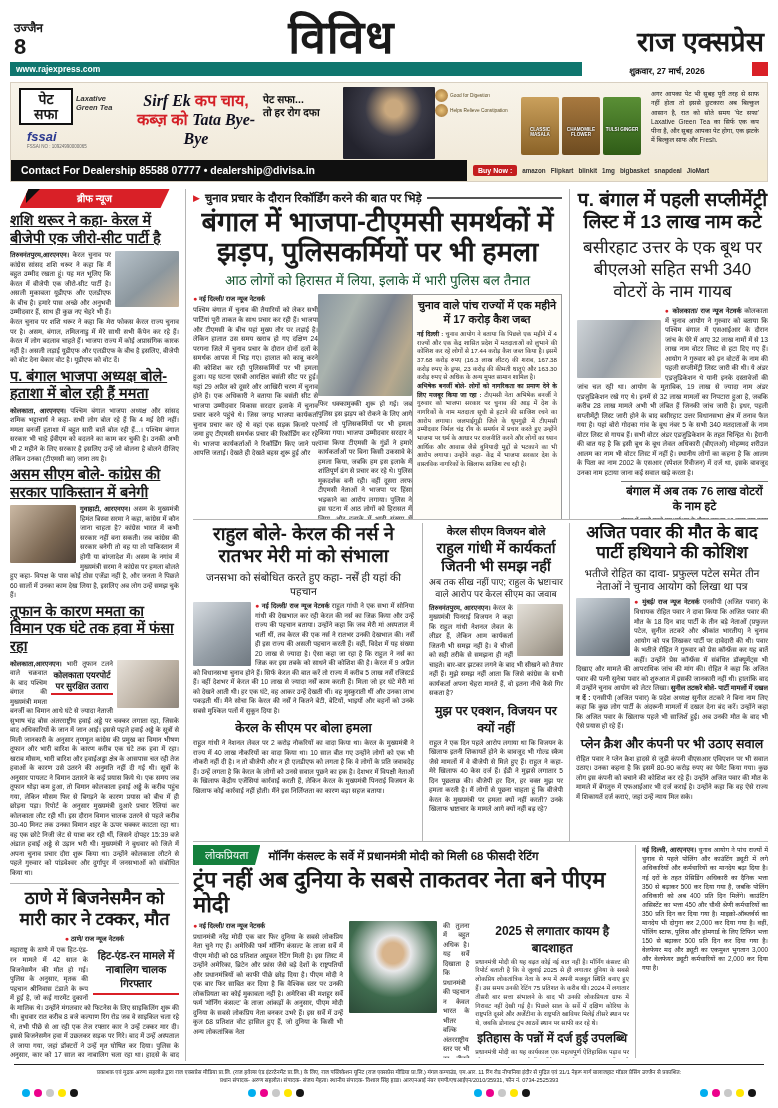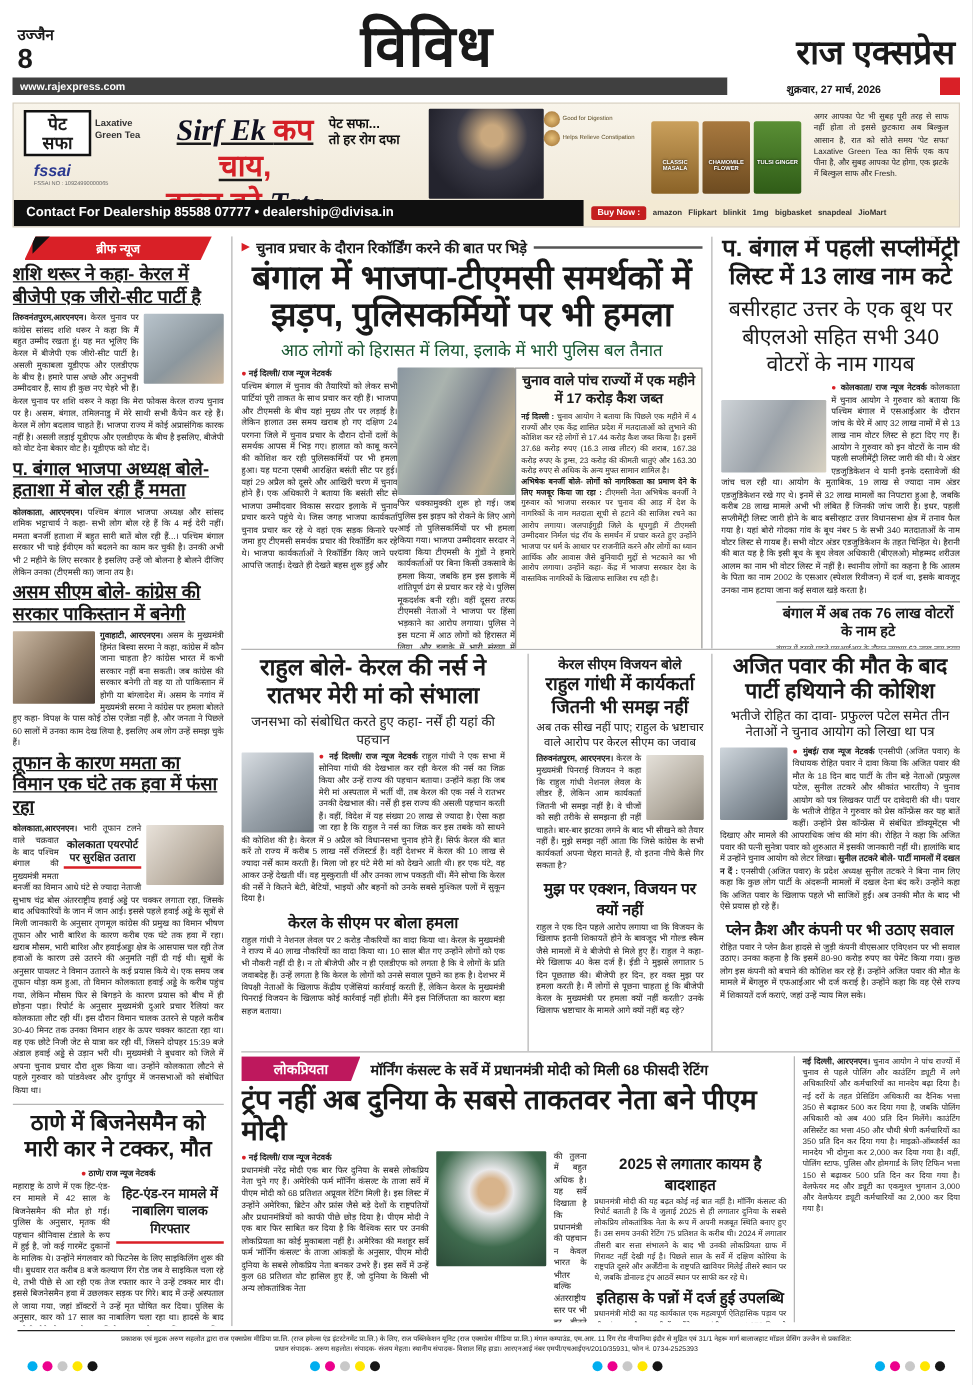--- a/index.html
+++ b/index.html
@@ -8,36 +8,36 @@
           font-family:"Liberation Sans","DejaVu Sans",sans-serif; color:#1a1a1a; overflow:hidden; }
 
   
   .masthead { display:flex; align-items:flex-end; padding:6px 14px 2px; height:60px; }
   .edition { width:120px; }
   .edition .ed-name { font-size:12px; font-weight:bold; }
   .edition .ed-page { font-size:22px; font-weight:bold; line-height:1; }
   .mast-title { flex:1; text-align:center; font-size:46px; font-weight:bold; letter-spacing:1px; line-height:.9; }
   .mast-brand { width:215px; text-align:right; font-size:27px; font-weight:bold; line-height:1; padding-bottom:2px; }
   .redbar { display:flex; height:14px; margin:2px 10px 0; }
-  .redbar .seg-red { background:#404040; flex:1; color:#fff; font-size:8.5px; font-weight:bold; padding:2px 6px; }
+  .redbar .seg-red { background:#0f766e; flex:1; color:#fff; font-size:8.5px; font-weight:bold; padding:2px 6px; }
   .redbar .seg-date { width:170px; background:#fff; text-align:center; font-size:8.5px; font-weight:bold; color:#111; padding-top:3px; }
   .redbar .seg-end { width:16px; background:#d92027; }
 
   
   .ad { margin:6px 10px 0; height:100px; position:relative; border:1px solid #d8cfc0;
         background:linear-gradient(180deg,#f8f4ea,#efe7d6); overflow:hidden; }
   .ad-body { display:flex; height:78px; }
   .ad-left { width:118px; padding:5px 4px 0 8px; }
   .petsafa-box { border:2px solid #111; background:#fff; width:54px; text-align:center; font-weight:bold;
                  font-size:14px; line-height:1.05; padding:2px 0; display:inline-block; }
-  .laxative { display:inline-block; vertical-align:top; font-size:7.5px; font-weight:bold; color:#333; padding:6px 0 0 3px; width:48px; }
+  .laxative { display:inline-block; vertical-align:top; font-size:7.5px; font-weight:bold; color:#333; padding:6px 0 0 3px; width:48px;font-style:italic; }
   .fssai { font-size:13px; font-style:italic; font-weight:bold; color:#2b3990; margin:4px 0 0 8px; }
   .fssai-no { font-size:4.5px; color:#666; margin-left:8px; }
   .ad-head { flex:1; padding-top:8px; text-align:center; }
-  .ad-line { font-size:24px; line-height:1.2;text-decoration:underline; }
+  .ad-line { font-size:16px; line-height:1.2; }
   .ad-en { font-family:"Liberation Serif","DejaVu Serif",serif; font-style:italic; font-weight:bold; color:#101020; }
   .ad-hi { color:#d42027; font-weight:bold; }
   .ad-slogan { width:80px; font-size:10.5px; font-weight:bold; color:#111; padding-top:10px; line-height:1.25; }
   .ad-man { width:92px; height:72px; margin-top:4px; border-radius:4px;
             background:radial-gradient(circle at 55% 30%, #c9a87e 12%, #3a3a46 40%, #23232d 75%); }
   .ad-badges { width:86px; padding-top:4px; font-size:4.8px; color:#5a4a23; }
   .badge { display:flex; align-items:center; gap:2px; margin:2px 0; }
   .badge-dot { width:13px; height:13px; border-radius:50%; background:radial-gradient(#e8c27a,#9a6b2f); flex:none; }
   .ad-products { width:128px; display:flex; gap:3px; padding-top:14px; }
   .prod { width:38px; height:58px; border-radius:2px; color:#fff; font-size:4.6px; font-weight:bold;
@@ -96,38 +96,38 @@
   
   .right-top { width:198px; padding-left:7px; overflow:hidden; }
   .headline-lg { font-size:19px; font-weight:bold; text-align:center; line-height:1.18; }
   .subhead-md { font-size:17px; text-align:center; margin:3px 0; line-height:1.3; }
   .mini-box { border-top:1px solid #777; border-bottom:1px solid #777; margin-top:4px; padding:2px 0;margin-left:44px; }
   .mini-box .box-head { font-size:11.5px; }
   .mini-box .box-body { font-size:5.9px; }
 
   
   .row-mid { display:flex; height:322px; border-top:1px solid #b5b5b5; padding-top:3px; overflow:hidden; }
-  .art-rahul { width:230px; border-right:1px solid #b5b5b5; padding-right:18px; overflow:hidden; }
+  .art-rahul { width:230px; border-right:1px solid #b5b5b5; padding-right:8px; overflow:hidden; }
   .art-vijayan { flex:1; padding:0 6px; border-right:1px solid #b5b5b5; overflow:hidden; }
   .art-ajit { width:198px; padding-left:6px; overflow:hidden; }
   .headline-rahul { font-size:18.5px; font-weight:bold; text-align:center; line-height:1.18; }
   .sub-rahul { font-size:10.5px; text-align:center; margin:3px 0; }
   .mini-kicker { font-size:11px; font-weight:bold; text-align:center; margin-bottom:1px; }
   .headline-vj { font-size:14.5px; font-weight:bold; text-align:center; line-height:1.25; }
   .sub-vj { font-size:9px; text-align:center; margin:2px 0; line-height:1.3; }
   .subart-head { font-size:12.5px; font-weight:bold; text-align:center; margin:4px 0 2px; }
   .headline-ajit { font-size:17px; font-weight:bold; text-align:center; line-height:1.2; }
   .sub-ajit { font-size:10.5px; text-align:center; margin:3px 0; line-height:1.3; }
 
   
   .row-bottom { display:flex; height:217px; border-top:1px solid #b5b5b5; padding-top:3px; overflow:hidden; }
   .art-modi { flex:1; border-right:1px solid #b5b5b5; padding-right:6px; overflow:hidden; }
   .art-polling { width:132px; padding-left:6px; overflow:hidden; }
   .modi-kickrow { display:flex; align-items:center; gap:8px; }
-  .label-red { background:#be185d; color:#fff; font-size:11px; font-weight:bold; padding:2px 26px 3px;
+  .label-red { background:#15803d; color:#fff; font-size:11px; font-weight:normal; padding:2px 12px 3px;
                clip-path:polygon(0 0,100% 0,92% 100%,0 100%); }
   .modi-kicker { font-size:11.5px; font-weight:bold;text-align:right; }
   .headline-modi { font-size:22px; font-weight:bold; line-height:1.15; margin:2px 0 3px; }
   .modi-grid { display:flex; gap:6px; }
   .modi-left { flex:1; }
   .modi-textrow { display:flex; gap:6px; }
   .modi-colA { width:150px; }
   .modi-photo { width:88px; height:92px; background:radial-gradient(circle at 50% 35%, #d8b48c 14%, #e8e8ea 24%, #3f6b4e 60%, #2c4a38 100%); }
   .modi-colB { flex:1; }
   .modi-right { width:168px; }

